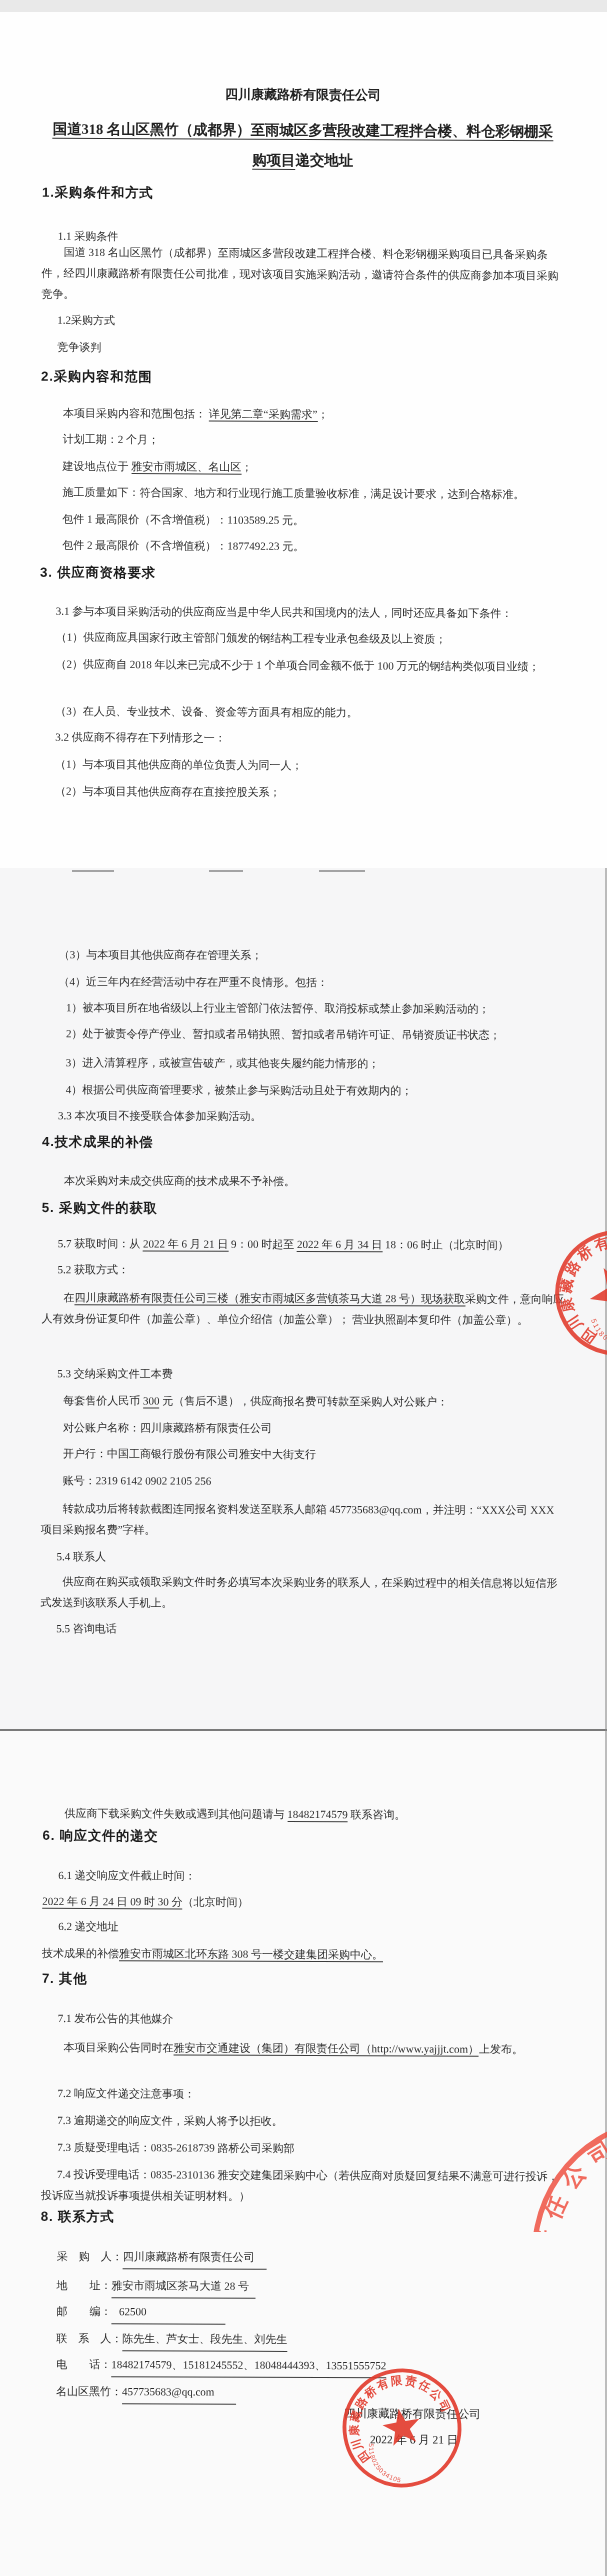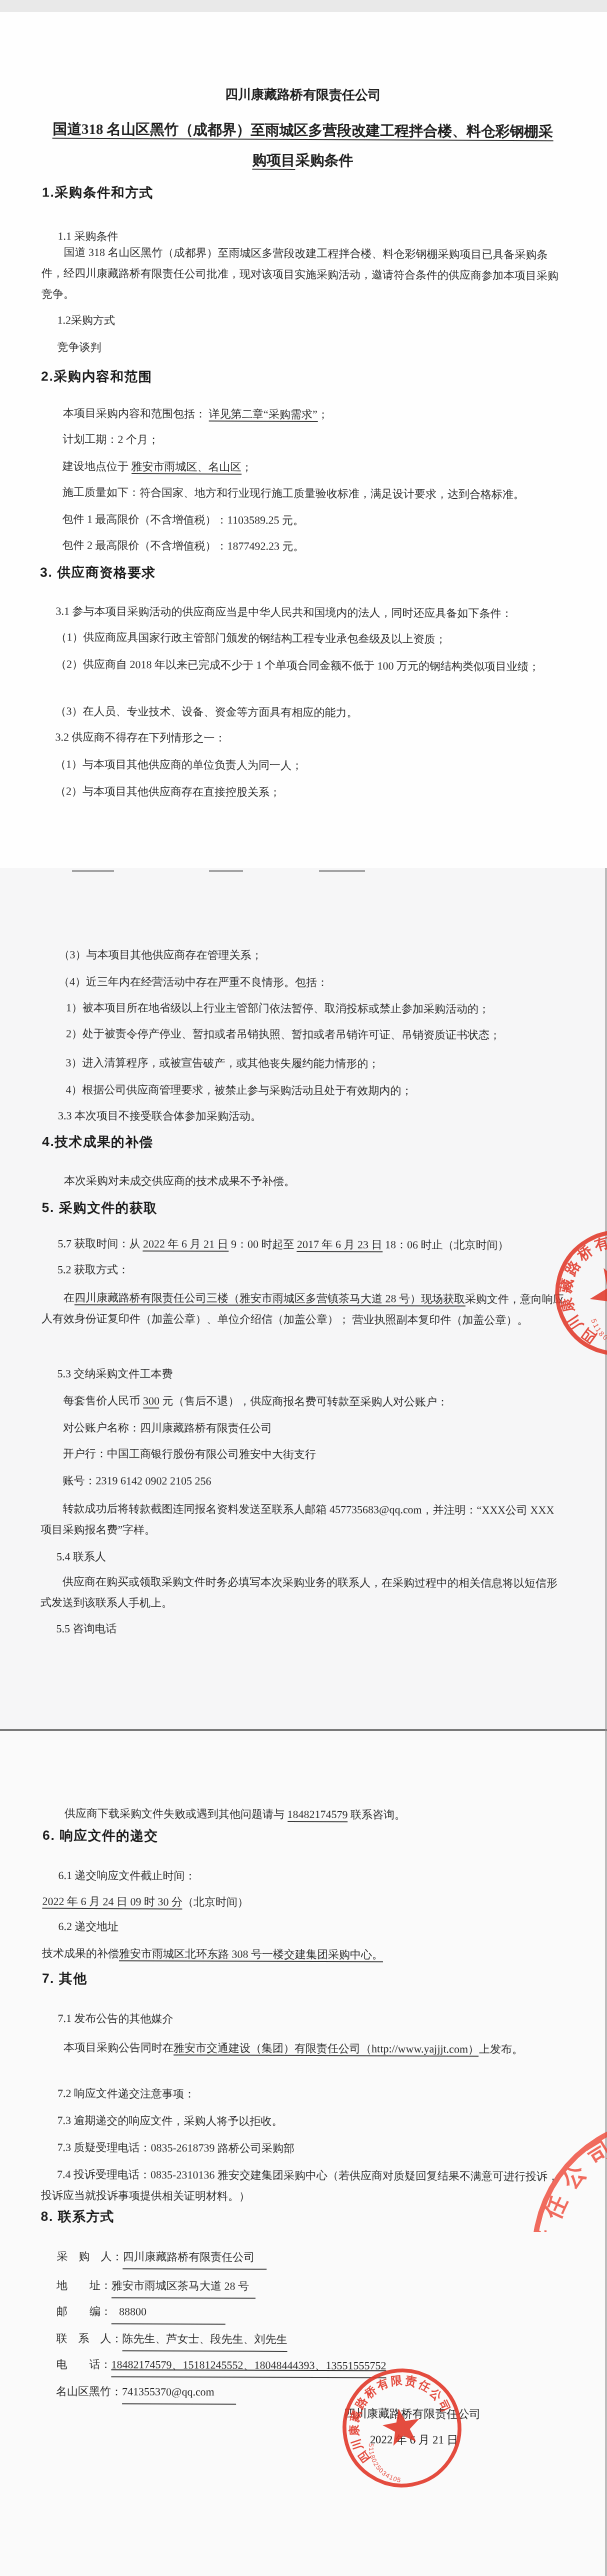--- a/index.html
+++ b/index.html
@@ -21,39 +21,39 @@
         font-weight:700;font-size:13.3px;color:#1c1c1c;letter-spacing:0.8px;}
   .t-company{position:absolute;top:74px;left:0;width:607px;text-align:center;
         font-family:"Liberation Sans","DejaVu Sans",sans-serif;font-weight:700;font-size:13px;color:#222;}
   .t-project{position:absolute;top:103px;left:53px;width:501px;text-align:center;
         font-weight:700;font-size:14.4px;line-height:30px;color:#222;}
   .t-project .u{border-bottom:1.5px solid #333;}
   .u{border-bottom:0.8px solid #3c3c3c;padding-bottom:0.8px;}
   .row{position:absolute;left:59px;width:516px;font-size:11px;line-height:21px;}
   .row .lab{display:inline-block;}
   .row .val{display:inline-block;border-bottom:0.8px solid #3c3c3c;padding-bottom:0.8px;}
-  .w190{min-width:144px;} .w140{min-width:106px;padding-left:7.6px;} .w280{min-width:213px;text-decoration:underline;} .w150{min-width:114px;}
+  .w190{min-width:144px;} .w140{min-width:106px;padding-left:7.6px;} .w280{min-width:213px;} .w150{min-width:114px;}
   .seam-line{position:absolute;left:0;top:1717px;width:607px;height:1.5px;background:#4e4e4e;opacity:.75;}
   .seam-smudge{position:absolute;height:1.5px;background:#8f8f8f;opacity:.8;}
   .edge-line{position:absolute;left:605px;top:856px;width:1.5px;height:1711px;background:#8a8a8a;opacity:.55;}
   .bottom-strip{position:absolute;left:0;top:2567px;width:607px;height:9px;background:#ccd3d8;}
   .stamp-clip{position:absolute;overflow:hidden;z-index:3;}
   .stamp-clip svg{position:absolute;left:0;top:0;}
   .seal-wrap{position:absolute;z-index:2;opacity:.9;}
   .over-seal{position:absolute;z-index:4;font-size:11.4px;color:#222;line-height:18px;}
 </style>
 </head>
 <body>
 
 <div id="doc">
 
   <div class="page" id="page1">
     <div class="tilt">
       <div class="t-company">四川康藏路桥有限责任公司</div>
-      <div class="t-project"><span class="u">国道318 名山区黑竹（成都界）至雨城区多营段改建工程拌合楼、料仓彩钢棚采购项目</span><span>采购条件</span></div>
+      <div class="t-project"><span class="u">国道318 名山区黑竹（成都界）至雨城区多营段改建工程拌合楼、料仓彩钢棚采购项目</span><span>递交地址</span></div>
 
       <div class="hsec" style="top:173px;">1.采购条件和方式</div>
       <div class="ln ind1" style="top:215px;">1.1 采购条件</div>
       <div class="ln ind2" style="top:231px;">国道 318 名山区黑竹（成都界）至雨城区多营段改建工程拌合楼、料仓彩钢棚采购项目已具备采购条件，经四川康藏路桥有限责任公司批准，现对该项目实施采购活动，邀请符合条件的供应商参加本项目采购竞争。</div>
       <div class="ln ind1" style="top:299px;">1.2采购方式</div>
       <div class="ln ind1" style="top:326px;">竞争谈判</div>
 
       <div class="hsec" style="top:357px;">2.采购内容和范围</div>
       <div class="ln ind2" style="top:392px;"><span>本项目采购内容和范围包括： </span><span class="u">详见第二章“采购需求”</span><span>；</span></div>
       <div class="ln ind2" style="top:418px;">计划工期：2 个月；</div>
@@ -80,21 +80,21 @@
       <div class="ln ind3" style="top:130px;">1）被本项目所在地省级以上行业主管部门依法暂停、取消投标或禁止参加采购活动的；</div>
       <div class="ln ind3" style="top:156px;">2）处于被责令停产停业、暂扣或者吊销执照、暂扣或者吊销许可证、吊销资质证书状态；</div>
       <div class="ln ind3" style="top:185px;">3）进入清算程序，或被宣告破产，或其他丧失履约能力情形的；</div>
       <div class="ln ind3" style="top:212px;">4）根据公司供应商管理要求，被禁止参与采购活动且处于有效期内的；</div>
       <div class="ln ind1" style="top:238px;">3.3 本次项目不接受联合体参加采购活动。</div>
 
       <div class="hsec" style="top:266px;">4.技术成果的补偿</div>
       <div class="ln ind2" style="top:303px;">本次采购对未成交供应商的技术成果不予补偿。</div>
 
       <div class="hsec" style="top:332px;">5. 采购文件的获取</div>
-      <div class="ln ind1" style="top:366px;"><span>5.7 获取时间：从 </span><span class="u">2022 年 6 月 21 日</span><span> 9：00 时起至 </span><span class="u">2017 年 6 月 23 日</span><span> 18：06 时止（北京时间）</span></div>
+      <div class="ln ind1" style="top:366px;"><span>5.7 获取时间：从 </span><span class="u">2022 年 6 月 21 日</span><span> 9：00 时起至 </span><span class="u">2022 年 6 月 34 日</span><span> 18：06 时止（北京时间）</span></div>
       <div class="ln ind1" style="top:392px;">5.2 获取方式：</div>
       <div class="ln ind2" style="top:420px;"><span>在</span><span class="u">四川康藏路桥有限责任公司三楼（雅安市雨城区多营镇茶马大道 28 号）现场获取</span><span>采购文件，意向响应人有效身份证复印件（加盖公章）、单位介绍信（加盖公章）； 营业执照副本复印件（加盖公章）。</span></div>
       <div class="ln ind1" style="top:496px;">5.3 交纳采购文件工本费</div>
       <div class="ln ind2" style="top:523px;"><span>每套售价人民币 </span><span class="u">300</span><span> 元（售后不退），供应商报名费可转款至采购人对公账户：</span></div>
       <div class="ln ind2" style="top:550px;">对公账户名称：四川康藏路桥有限责任公司</div>
       <div class="ln ind2" style="top:576px;">开户行：中国工商银行股份有限公司雅安中大街支行</div>
       <div class="ln ind2" style="top:603px;">账号：2319 6142 0902 2105 256</div>
       <div class="ln ind2" style="top:631px;">转款成功后将转款截图连同报名资料发送至联系人邮箱 457735683@qq.com，并注明：“XXX公司 XXX 项目采购报名费”字样。</div>
       <div class="ln ind1" style="top:679px;">5.4 联系人</div>
       <div class="ln ind2" style="top:704px;">供应商在购买或领取采购文件时务必填写本次采购业务的联系人，在采购过程中的相关信息将以短信形式发送到该联系人手机上。</div>
@@ -129,24 +129,24 @@
       <div class="ln ind1" style="top:279px;">7.1 发布公告的其他媒介</div>
       <div class="ln ind2" style="top:308px;"><span>本项目采购公告同时在</span><span class="u">雅安市交通建设（集团）有限责任公司（http://www.yajjjt.com）</span><span>上发布。</span></div>
       <div class="ln ind1" style="top:354px;">7.2 响应文件递交注意事项：</div>
       <div class="ln ind1" style="top:381px;">7.3 逾期递交的响应文件，采购人将予以拒收。</div>
       <div class="ln ind1" style="top:408px;">7.3 质疑受理电话：0835-2618739 路桥公司采购部</div>
       <div class="ln ind1" style="top:435px;">7.4 投诉受理电话：0835-2310136 雅安交建集团采购中心（若供应商对质疑回复结果不满意可进行投诉，投诉应当就投诉事项提供相关证明材料。）</div>
 
       <div class="hsec" style="top:479px;">8. 联系方式</div>
       <div class="row" style="top:517px;"><span class="lab">采　购　人：</span><span class="val w190">四川康藏路桥有限责任公司</span></div>
       <div class="row" style="top:546px;"><span class="lab">地　　址：</span><span class="val w190">雅安市雨城区茶马大道 28 号</span></div>
-      <div class="row" style="top:572px;"><span class="lab">邮　　编：</span><span class="val w140">88800</span></div>
+      <div class="row" style="top:572px;"><span class="lab">邮　　编：</span><span class="val w140">62500</span></div>
       <div class="row" style="top:599px;"><span class="lab">联　系　人：</span><span class="val w190">陈先生、芦女士、段先生、刘先生</span></div>
       <div class="row" style="top:625px;"><span class="lab">电　　话：</span><span class="val w280">18482174579、15181245552、18048444393、13551555752</span></div>
-      <div class="row" style="top:652px;"><span class="lab">名山区黑竹：</span><span class="val w150">741355370@qq.com</span></div>
+      <div class="row" style="top:652px;"><span class="lab">名山区黑竹：</span><span class="val w150">457735683@qq.com</span></div>
 
       <div class="over-seal" style="left:347px;top:674px;">四川康藏路桥有限责任公司</div>
       <div class="over-seal" style="left:373px;top:700px;">2022 年 6 月 21 日</div>
     </div>
 
     <div class="seal-wrap" style="left:340px;top:636px;width:124px;height:124px;">
       <svg width="124" height="124" viewBox="0 0 164 164" style="transform:rotate(-10deg);">
         <circle cx="82" cy="82" r="76" fill="none" stroke="#e23a2b" stroke-width="5"></circle>
         <polygon fill="#e23a2b" points="82,56 88.1,73.6 106.7,74 91.9,85.2 97.3,103 82,92.4 66.7,103 72.1,85.2 57.3,74 75.9,73.6"></polygon>
         <defs>

